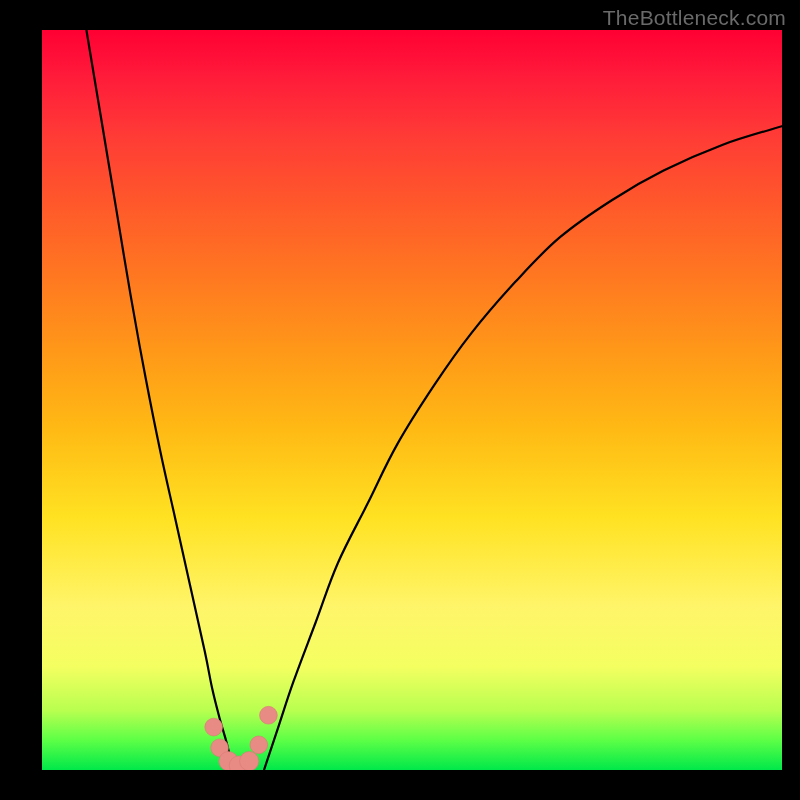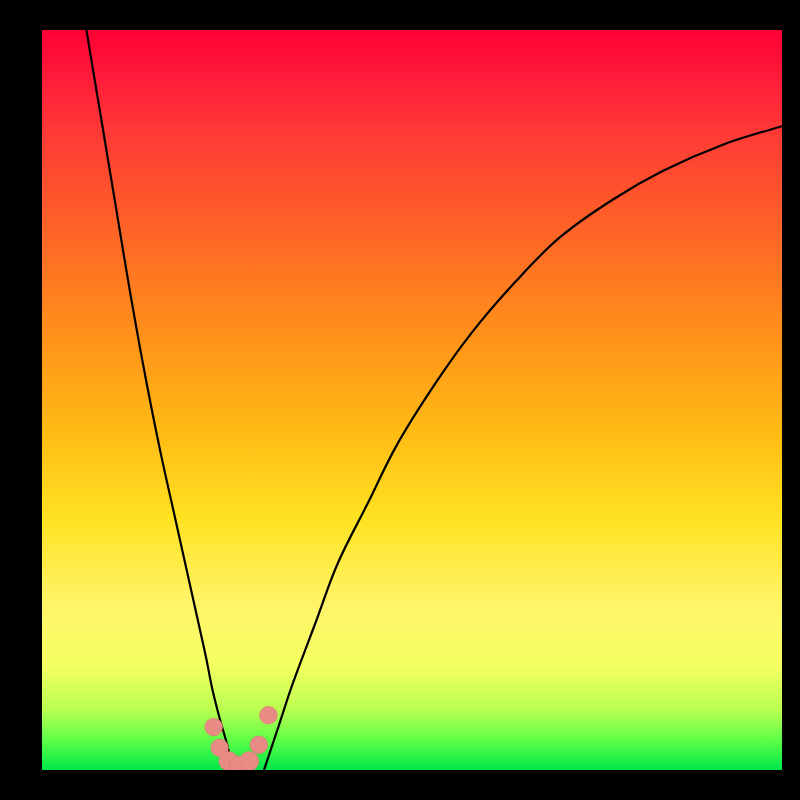--- a/index.html
+++ b/index.html
@@ -72,13 +72,14 @@
           <circle cx="171.68" cy="697.08" r="8.88" fill="#e98b85" stroke="#d97a74" stroke-width="0.6"></circle>
           <circle cx="177.60" cy="717.80" r="8.88" fill="#e98b85" stroke="#d97a74" stroke-width="0.6"></circle>
           <circle cx="186.48" cy="731.12" r="9.62" fill="#e98b85" stroke="#d97a74" stroke-width="0.6"></circle>
           <circle cx="196.84" cy="735.56" r="9.62" fill="#e98b85" stroke="#d97a74" stroke-width="0.6"></circle>
           <circle cx="207.20" cy="731.12" r="9.62" fill="#e98b85" stroke="#d97a74" stroke-width="0.6"></circle>
           <circle cx="216.82" cy="714.84" r="8.88" fill="#e98b85" stroke="#d97a74" stroke-width="0.6"></circle>
           <circle cx="226.44" cy="685.24" r="8.88" fill="#e98b85" stroke="#d97a74" stroke-width="0.6"></circle>
         </g>
     </svg>
   </div>
+  <div id="watermark">TheBottleneck.com</div>
 </div>
 
 </body></html>

